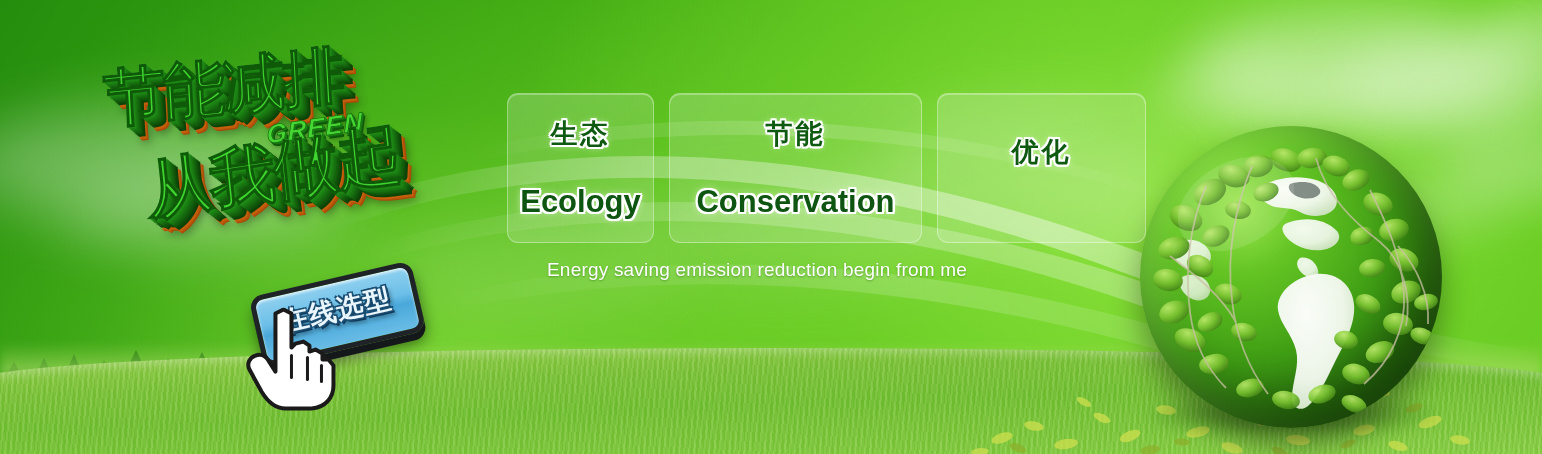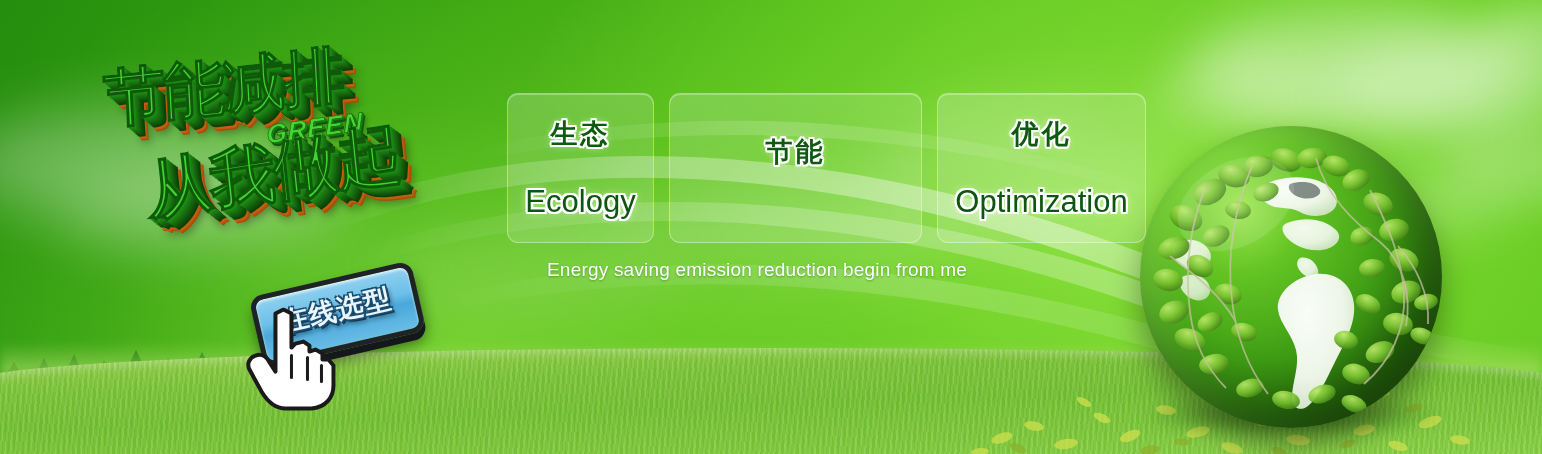--- a/index.html
+++ b/index.html
@@ -173,21 +173,21 @@
     color:#0e5a10;
     text-shadow:
       -1.6px -1.6px 0 #fff, 1.6px -1.6px 0 #fff,
       -1.6px 1.6px 0 #fff, 1.6px 1.6px 0 #fff,
       -2px 0 0 #fff, 2px 0 0 #fff, 0 -2px 0 #fff, 0 2px 0 #fff,
       0 0 7px rgba(255,255,255,.85);
     margin-bottom:32px;
     white-space:nowrap;
   }
   .card-en{
-    font-size:31px;font-weight:normal;letter-spacing:0px;
+    font-size:31px;font-weight:bold;letter-spacing:0px;
     color:#0d5510;
     text-shadow:
       -1.8px -1.8px 0 #fff, 1.8px -1.8px 0 #fff,
       -1.8px 1.8px 0 #fff, 1.8px 1.8px 0 #fff,
       -2.3px 0 0 #fff, 2.3px 0 0 #fff, 0 -2.3px 0 #fff, 0 2.3px 0 #fff,
       0 0 8px rgba(255,255,255,.8);
     white-space:nowrap;
   }
   .card-1{width:147px;}
   .card-2{width:253px;text-align:right;}
@@ -448,24 +448,24 @@
     </div>
   </div>
 
   <div class="cards">
     <div class="card card-1">
       <div class="card-cn">生态</div>
       <div class="card-en">Ecology</div>
     </div>
     <div class="card card-2">
       <div class="card-cn">节能</div>
+      <div class="card-en">Conservation</div>
     </div>
     <div class="card card-3">
       <div class="card-cn">优化</div>
-      <div class="card-en">Optimization</div>
     </div>
   </div>
 
   <div class="tagline">Energy saving emission reduction begin from me</div>
 
   <div class="cta-wrap">
     <div class="cta-btn">
       <div class="cta-label">在线选型</div>
     </div>
     <svg class="cursor-hand" viewBox="0 0 92 104">

